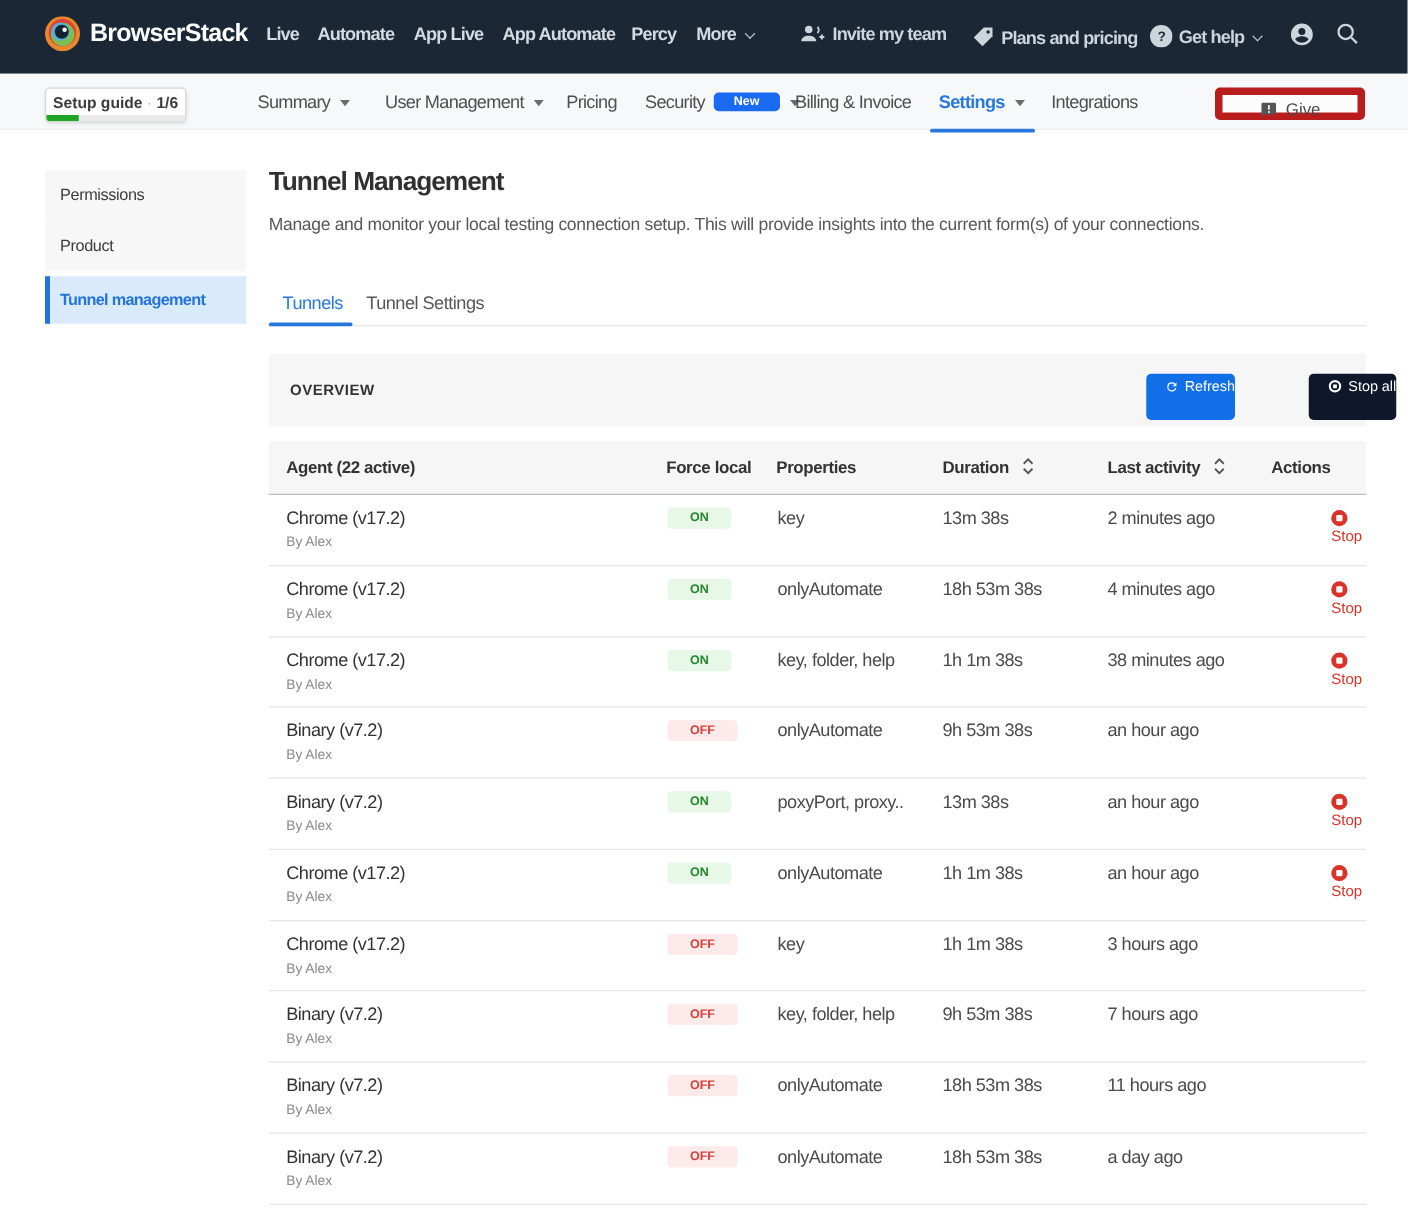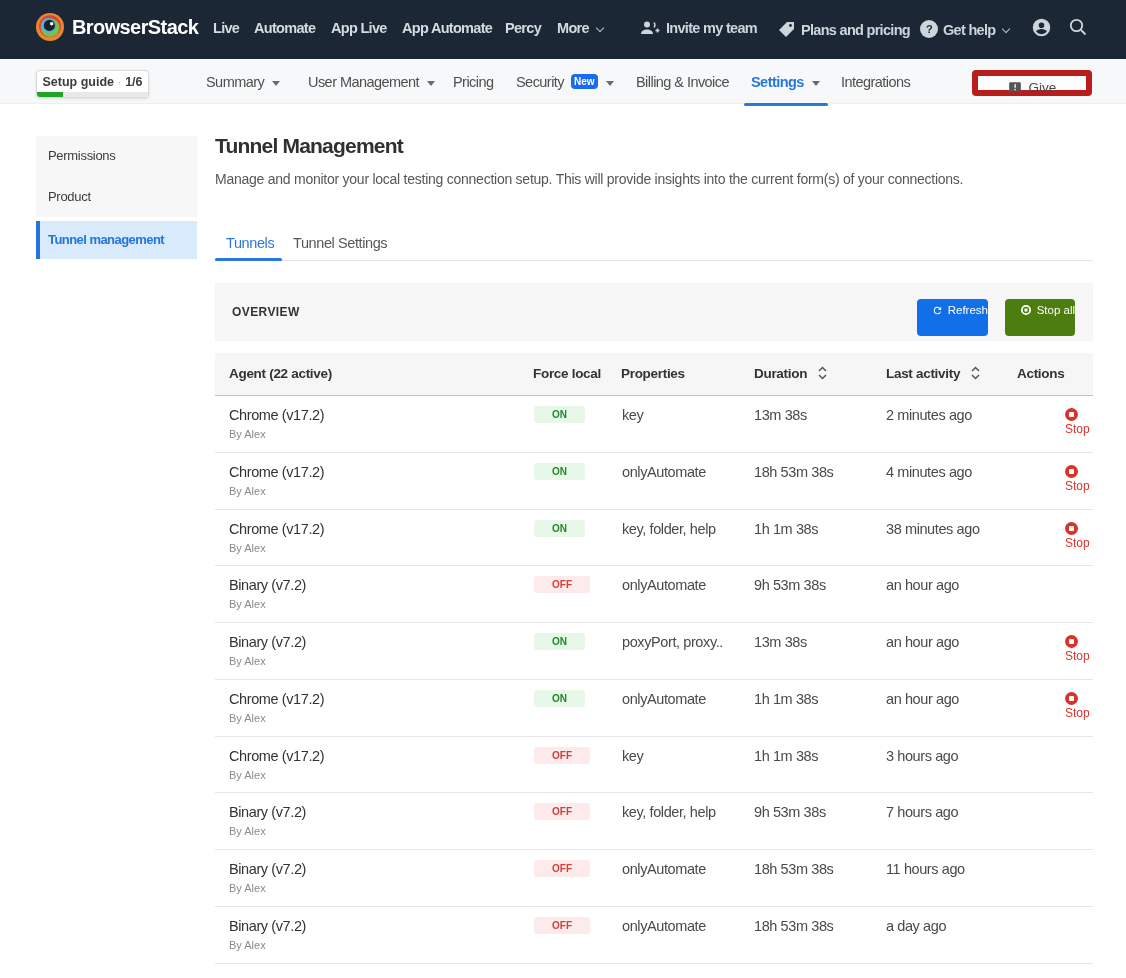--- a/index.html
+++ b/index.html
@@ -11,39 +11,39 @@
 .tn-right { color:#ccd4dc; }
 .caret { display:inline-block; width:6px; height:6px; border-right:1.8px solid #b9c2cb; border-bottom:1.8px solid #b9c2cb; transform:rotate(45deg); vertical-align:2.5px; margin-left:8px; }
 .subnav { position:absolute; left:0; top:59px; width:1126px; height:45px; background:#f7f8f9; border-bottom:1px solid #eeeeee; box-shadow:0 2px 4px rgba(0,0,0,0.045); }
 .setup { position:absolute; left:36px; top:11px; width:113px; height:28px; background:#fff; border:1px solid #d9d9d9; border-radius:4px; box-shadow:0 1px 3px rgba(0,0,0,.10); overflow:hidden; }
 .setup .txt { position:absolute; left:0; top:4px; width:100%; text-align:center; font-size:12.5px; font-weight:700; color:#3c3c3c; }
 .setup .dot { color:#b9b9b9; font-weight:400; }
 .setup .bar { position:absolute; left:0; bottom:0; width:100%; height:5px; background:#e9e9e9; }
 .setup .fill { position:absolute; left:0; bottom:0; width:26px; height:5px; background:#20a426; }
 .st-item { position:absolute; top:15px; font-size:14.5px; color:#4f4f4f; letter-spacing:-0.55px; }
 .st-caret { display:inline-block; width:0; height:0; border-left:4px solid transparent; border-right:4px solid transparent; border-top:5px solid #6b6b6b; vertical-align:middle; margin-left:8px; }
-.newbadge { display:inline-block; background:#1a6af2; color:#fff; font-size:10px; font-weight:700; border-radius:4px; padding:2px 3px; vertical-align:2px; margin-left:7px; letter-spacing:0; }
+.newbadge { display:inline-block; background:#1a6af2; color:#fff; font-size:10px; font-weight:700; border-radius:4px; padding:2px 16px; vertical-align:2px; margin-left:7px; letter-spacing:0; }
 .settings-active { color:#2878dc; font-weight:700; }
 .blue-underline { position:absolute; left:744px; top:44px; width:84px; height:3px; background:#2878dc; border-radius:2px; z-index:5; }
 .feedback { position:absolute; left:972px; top:11px; width:120px; height:26px; border:6px solid #b91c1c; border-radius:4px; background:#fcfcfc; font-size:13.5px; color:#4a4a4a; line-height:24px; text-align:center; }
 .main { position:absolute; left:0; top:104px; width:1126px; height:874px; background:#fff; }
 .side { position:absolute; left:36px; top:32px; width:161px; }
 .side .item { height:40.5px; line-height:40.5px; padding-left:12px; background:#f7f7f7; font-size:13px; letter-spacing:-0.3px; color:#3c3c3c; }
 .side .active { background:#d9eafc; color:#2474db; font-weight:700; border-left:4px solid #2474db; padding-left:8px; margin-top:4px; height:37.5px; line-height:37.5px; letter-spacing:-0.55px; font-size:13px; }
 h1 { position:absolute; left:215px; top:30px; font-size:21px; font-weight:700; color:#303030; letter-spacing:-0.8px; }
 .subtitle { position:absolute; left:215px; top:67px; font-size:14px; color:#575757; letter-spacing:-0.25px; }
 .tabs-line { position:absolute; left:215px; top:156px; width:878px; border-bottom:1px solid #e4e4e4; height:0; }
 .tab1 { position:absolute; left:226px; top:131px; font-size:14.5px; color:#2878dc; letter-spacing:-0.4px; }
 .tab2 { position:absolute; left:293px; top:131px; font-size:14.5px; color:#575757; letter-spacing:-0.4px; }
 .tab-underline { position:absolute; left:215px; top:154px; width:67px; height:3px; background:#2878dc; border-radius:2px; }
 .overview { position:absolute; left:215px; top:179px; width:878px; height:58px; background:#f6f6f6; }
 .overview .label { position:absolute; left:17px; top:22px; font-size:12px; font-weight:700; letter-spacing:0.4px; color:#333; }
 .btn { position:absolute; top:16px; height:37px; border-radius:4px; color:#fff; font-size:11.5px; line-height:23px; text-align:right; }
 .btn-refresh { left:702px; width:71px; background:#1170e8; }
-.btn-stopall { left:790px; width:70px; background:#4d7c0f; }
+.btn-stopall { left:832px; width:70px; background:#0f172a; }
 .table { position:absolute; left:215px; top:249px; width:878px; }
 .thead { position:relative; height:43px; background:#f6f6f6; border-bottom:1px solid #c0c0c0; }
 .th { position:absolute; top:13px; font-size:13.5px; font-weight:700; color:#333; letter-spacing:-0.3px; }
 .row { position:relative; height:56.75px; border-bottom:1px solid #e6e6e6; }
 .cell { position:absolute; font-size:14.5px; color:#333; letter-spacing:-0.4px; }
 .c-agent { left:14px; top:11px; }
 .c-by { position:absolute; left:14px; top:32px; font-size:11px; color:#8a8a8a; }
 .c-badge { position:absolute; left:319px; top:10px; font-size:10px; font-weight:700; border-radius:3px; padding:3px 18px; }
 .b-on { background:#e7f8e9; color:#23872a; }
 .b-off { background:#fdeaea; color:#d43f3a; }

